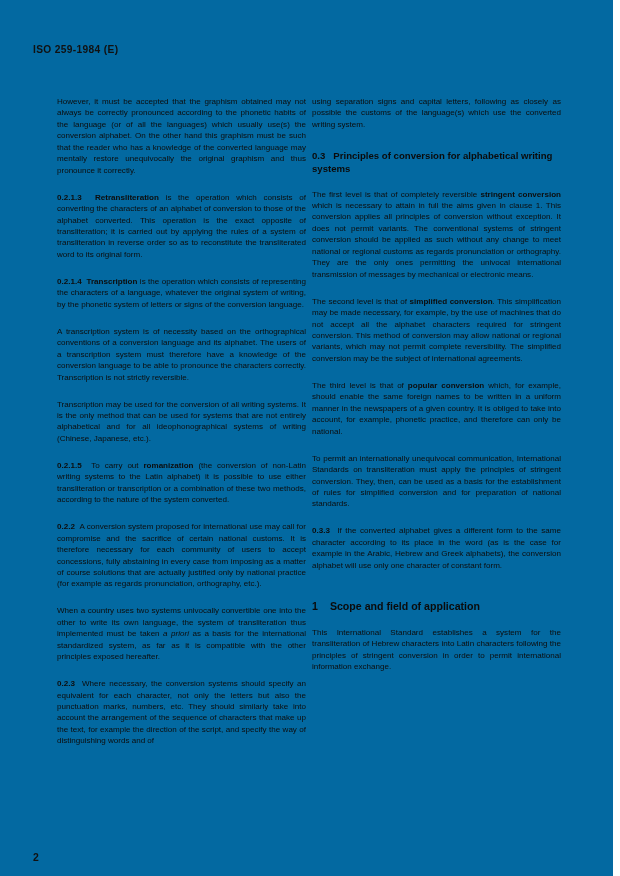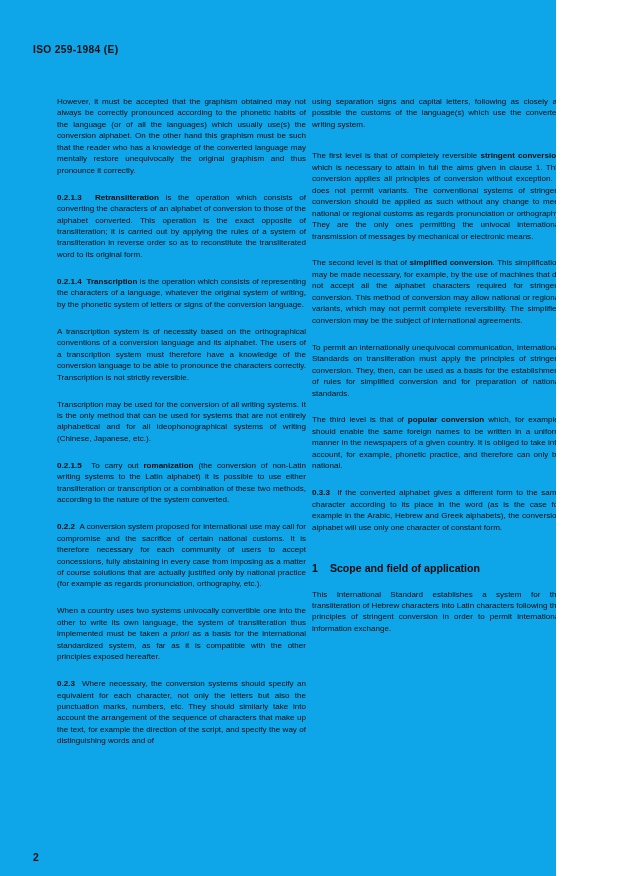--- a/index.html
+++ b/index.html
@@ -7,23 +7,23 @@
     margin: 0;
     padding: 0;
     background: #ffffff;
   }
   body {
     font-family: "Liberation Sans", sans-serif;
     color: #000000;
   }
   #page {
     position: relative;
-    width: 556px;
+    width: 613px;
     height: 876px;
-    background: #0ea5e9;
+    background: #0369a1;
     overflow: hidden;
   }
   
   .running-head {
     position: absolute;
     left: 33px;
     top: 44px;
     font-size: 10.2px;
     font-weight: bold;
     letter-spacing: 0.35px;
@@ -121,29 +121,30 @@
       <p class="blk gap-l"><span>When a country uses two systems univocally convertible one into the other to write its own language, the system of transliteration thus implemented must be taken </span><span class="it">a priori</span><span> as a basis for the international standardized system, as far as it is compatible with the other principles exposed hereafter.</span></p>
 
       <p class="blk"><span class="num">0.2.3</span>&nbsp;&nbsp;<span>Where necessary, the conversion systems should specify an equivalent for each character, not only the letters but also the punctuation marks, numbers, etc. They should similarly take into account the arrangement of the sequence of characters that make up the text, for example the direction of the script, and specify the way of distinguishing words and of</span></p>
 
     </div>
 
     <div class="col col-right">
 
       <p class="blk gap-xl"><span>using separation signs and capital letters, following as closely as possible the customs of the language(s) which use the converted writing system.</span></p>
 
+      <h2 class="h-clause"><span class="hnum">0.3</span><span>Principles of conversion for alphabetical writing systems</span></h2>
 
 
       <p class="blk gap-l"><span>The first level is that of completely reversible </span><span class="kw">stringent conversion</span> <span>which is necessary to attain in full the aims given in clause 1. This conversion applies all principles of conversion without exception. It does not permit variants. The conventional systems of stringent conversion should be applied as such without any change to meet national or regional customs as regards pronunciation or orthography. They are the only ones permitting the univocal international transmission of messages by mechanical or electronic means.</span></p>
 
       <p class="blk gap-l"><span>The second level is that of </span><span class="kw">simplified conversion</span><span>. This simplification may be made necessary, for example, by the use of machines that do not accept all the alphabet characters required for stringent conversion. This method of conversion may allow national or regional variants, which may not permit complete reversibility. The simplified conversion may be the subject of international agreements.</span></p>
 
+      <p class="blk gap-l"><span>The third level is that of </span><span class="kw">popular conversion</span> <span>which, for example, should enable the same foreign names to be written in a uniform manner in the newspapers of a given country. It is obliged to take into account, for example, phonetic practice, and therefore can only be national.</span></p>
+
       <p class="blk gap-l"><span>To permit an internationally unequivocal communication, International Standards on transliteration must apply the principles of stringent conversion. They, then, can be used as a basis for the establishment of rules for simplified conversion and for preparation of national standards.</span></p>
-
-      <p class="blk gap-l"><span>The third level is that of </span><span class="kw">popular conversion</span> <span>which, for example, should enable the same foreign names to be written in a uniform manner in the newspapers of a given country. It is obliged to take into account, for example, phonetic practice, and therefore can only be national.</span></p>
 
 
       <p class="blk" style="margin-bottom:29px"><span class="num">0.3.3</span>&nbsp;&nbsp;<span>If the converted alphabet gives a different form to the same character according to its place in the word (as is the case for example in the Arabic, Hebrew and Greek alphabets), the conversion alphabet will use only one character of constant form.</span></p>
 
       <h2 class="h-major"><span class="hnum">1</span><span>Scope and field of application</span></h2>
 
       <p class="blk"><span>This International Standard establishes a system for the transliteration of Hebrew characters into Latin characters following the principles of stringent conversion in order to permit international information exchange.</span></p>
 
     </div>
   </div>

